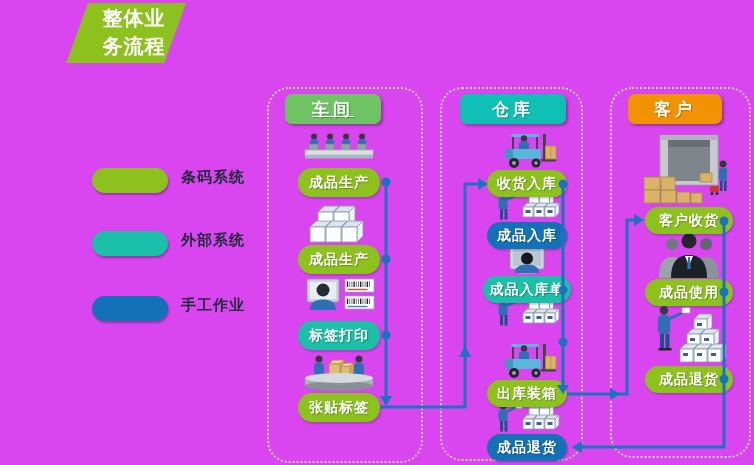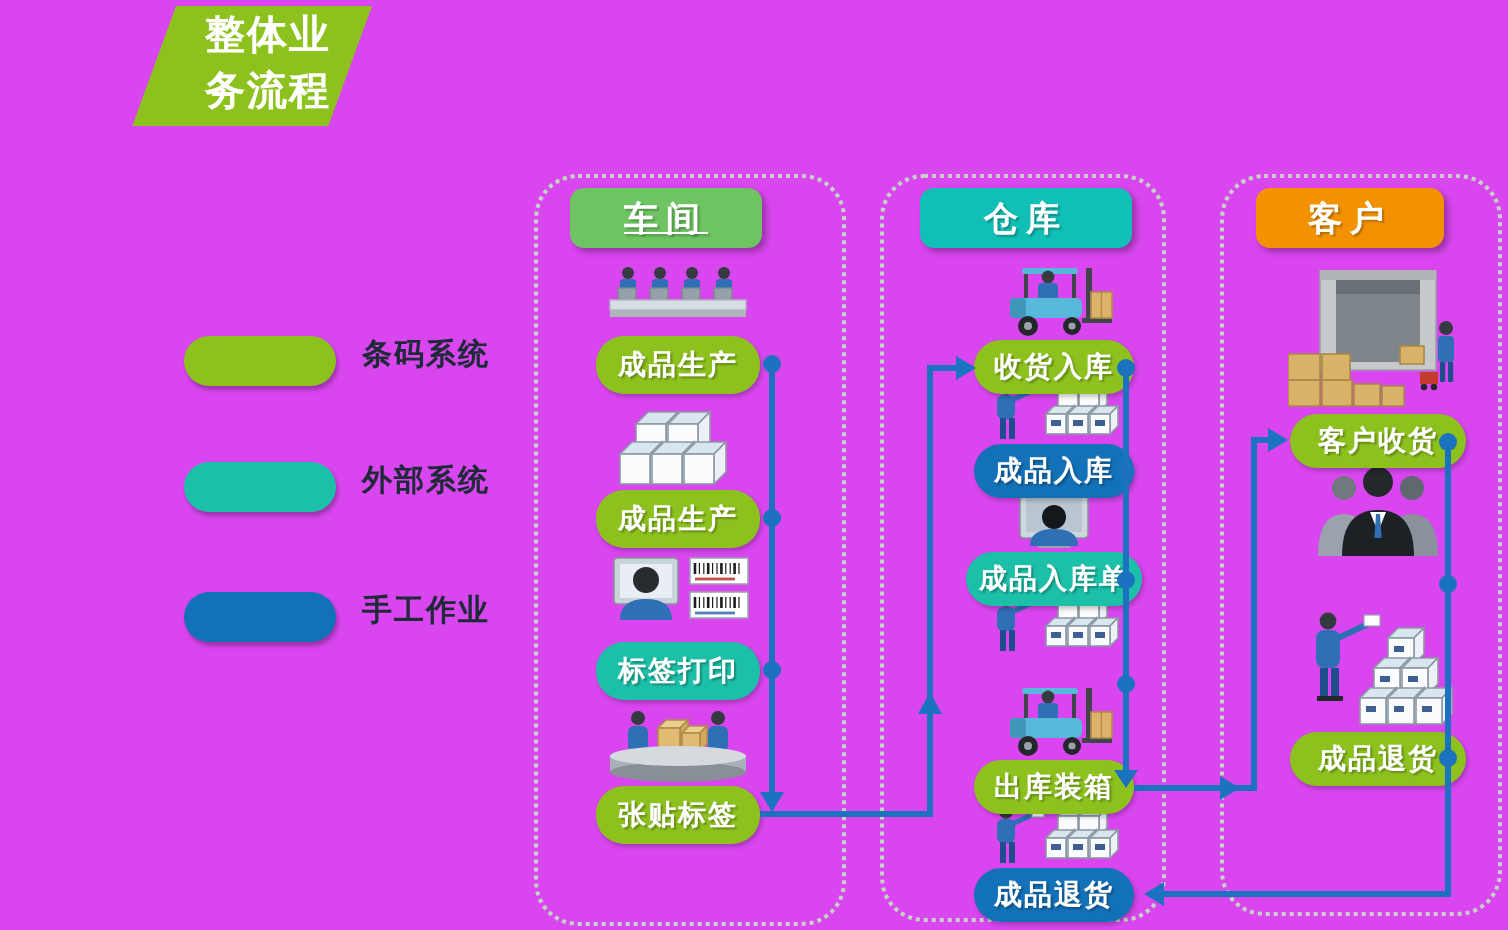--- a/index.html
+++ b/index.html
@@ -339,20 +339,21 @@
     <div class="icon-wrap" style="left: 658px; top: 228px;"><svg width="62" height="50" viewBox="0 0 62 50">
         <circle cx="14" cy="16" r="6" fill="#707880"></circle>
         <path d="M 1 50 Q 1 29 14 29 Q 27 29 27 50 Z" fill="#9aa3ab"></path>
         <circle cx="48" cy="16" r="6" fill="#5f676f"></circle>
         <path d="M 35 50 Q 35 29 48 29 Q 61 29 61 50 Z" fill="#8a939b"></path>
         <circle cx="31" cy="13" r="7.5" fill="#23282d"></circle>
         <path d="M 13 50 Q 13 27 31 27 Q 49 27 49 50 Z" fill="#1c2126"></path>
         <polygon points="27,28 35,28 31,38" fill="#fff"></polygon>
         <polygon points="30,29 32,29 32.8,41 29.2,41" fill="#2f6fb5"></polygon>
       </svg></div>
+    <div class="pill pill-barcode" style="left: 645px; top: 279px; width: 88px; height: 27px;">成品使用</div>
     <div class="icon-wrap" style="left: 649px; top: 303px;"><svg width="80" height="62" viewBox="0 0 80 62">
         <circle cx="15" cy="7.5" r="4.2" fill="#343a40"></circle>
         <rect x="9" y="12" width="12" height="19" rx="4" fill="#2f6fb5"></rect>
         <rect x="11" y="31" width="4" height="14" fill="#1f4e8c"></rect>
         <rect x="16.5" y="31" width="4" height="14" fill="#1f4e8c"></rect>
         <rect x="9.5" y="45" width="6.5" height="2.5" fill="#23272b"></rect>
         <rect x="16" y="45" width="6.5" height="2.5" fill="#23272b"></rect>
         <path d="M 20 16 L 35 9" stroke="#2f6fb5" stroke-width="3" stroke-linecap="round"></path>
         <rect x="33" y="4.5" width="8" height="5.5" fill="#fff" stroke="#99a4ae" stroke-width="0.6"></rect>
         <polygon points="45,16 50,11 63,11 58,16" fill="#d9e5ef" stroke="#8d98a5" stroke-width="0.8"></polygon>

